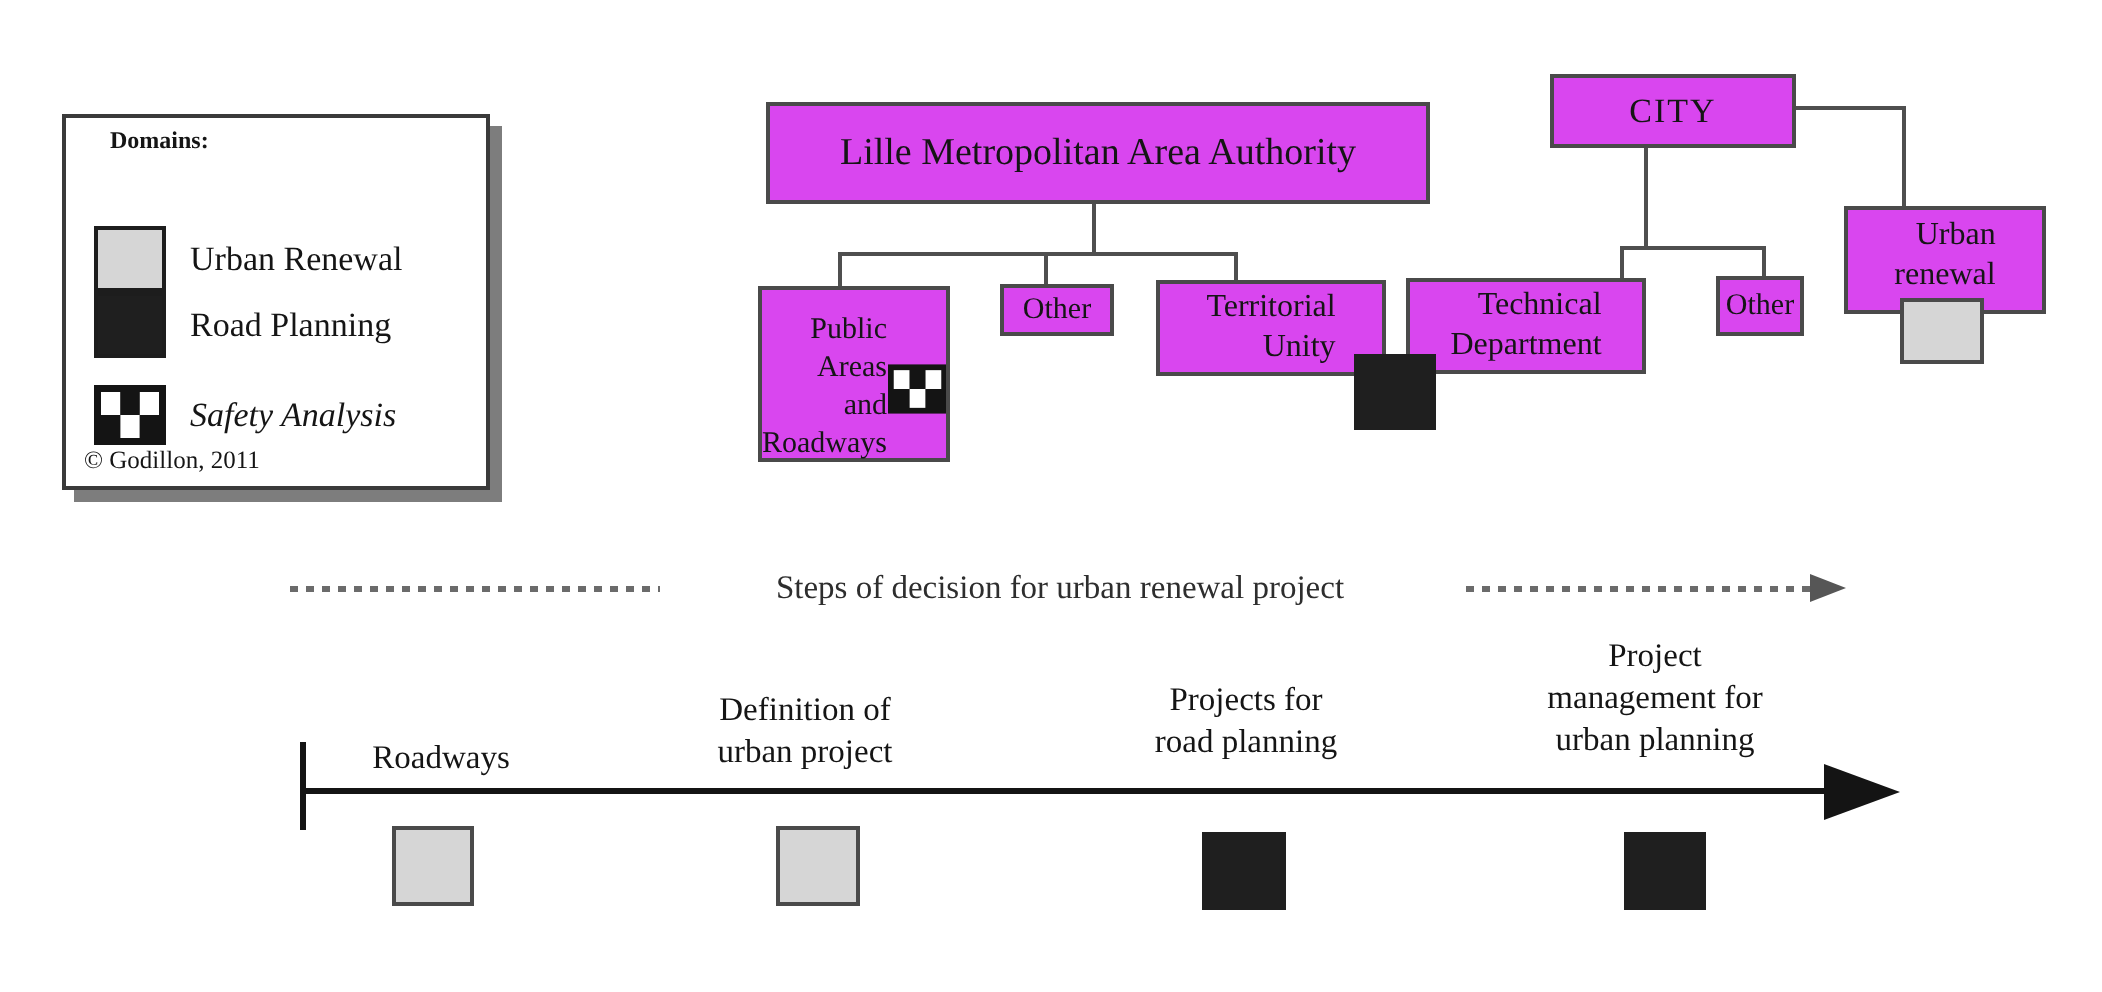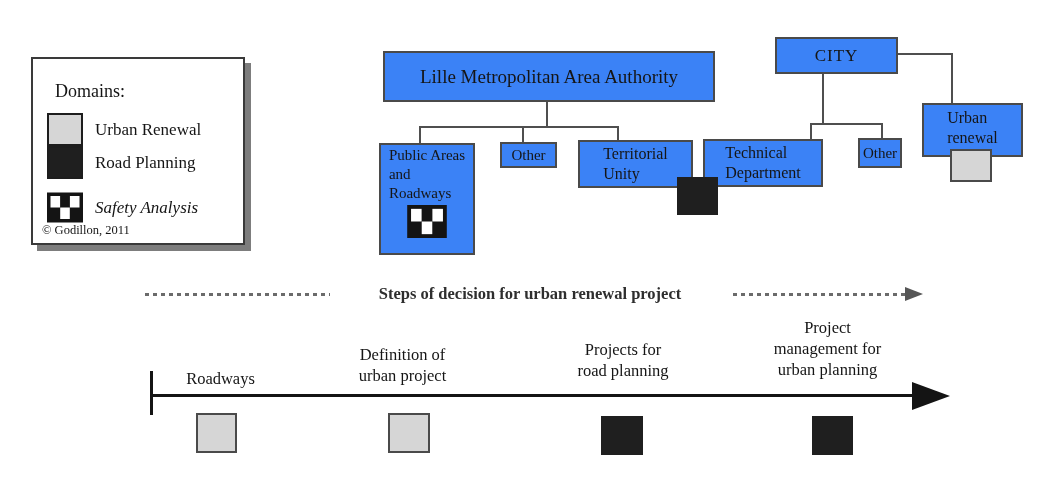--- a/index.html
+++ b/index.html
@@ -1,41 +1,41 @@
 <!DOCTYPE html>
 <html><head>
 <meta charset="utf-8">
 <style>
   html,body{margin:0;padding:0;background:#fff;}
   #stage{
     position:relative;width:1051px;height:496px;background:#ffffff;
     font-family:"Liberation Serif","DejaVu Serif",serif;color:#151515;overflow:hidden;
   }
   .box{
-    position:absolute;background:#3b82f6;border:2px solid #4a4a4a;box-sizing:border-box;
-    display:flex;align-items:center;justify-content:center;text-align:left;z-index:2;
+    position:absolute;background:#d946ef;border:2px solid #4a4a4a;box-sizing:border-box;
+    display:flex;align-items:center;justify-content:center;text-align:right;z-index:2;
   }
   .pre{white-space:pre-line;}
   .line{position:absolute;background:#4f4f4f;z-index:1;}
   .sq{position:absolute;box-sizing:border-box;border:2px solid #4a4a4a;z-index:3;}
   .fill-gray{background:#d6d6d6;}
   .fill-black{background:#1f1f1f;border-color:#1f1f1f;}
   
   #legend{
     position:absolute;left:31px;top:57px;width:214px;height:188px;background:#fff;
     border:2px solid #3a3a3a;box-shadow:6px 6px 0 #7d7d7d;box-sizing:border-box;z-index:4;
   }
-  #legend .title{position:absolute;left:22px;top:22px;font-size:18px;}
+  #legend .title{position:absolute;left:22px;top:4px;font-size:12px;font-weight:bold;}
   .legend-row{position:absolute;left:14px;display:flex;align-items:center;}
   .legend-swatch{width:36px;height:33px;box-sizing:border-box;border:2px solid #1d1d1d;flex:0 0 auto;}
   .legend-label{margin-left:12px;font-size:17px;}
   #legend .copyright{position:absolute;left:9px;bottom:5px;font-size:12.5px;}
   
   .dashes{position:absolute;height:3px;background:repeating-linear-gradient(90deg,#6b6b6b 0 4px,transparent 4px 8px);z-index:1;}
-  .axis-label{position:absolute;left:335px;top:284px;width:390px;text-align:center;font-size:16.5px;color:#2e2e2e;font-weight:bold;}
+  .axis-label{position:absolute;left:335px;top:284px;width:390px;text-align:center;font-size:16.5px;color:#2e2e2e;}
   .dash-arrowhead{position:absolute;left:905px;top:287px;width:0;height:0;
     border-left:18px solid #565656;border-top:7px solid transparent;border-bottom:7px solid transparent;}
   
   .tl-tick{position:absolute;left:150px;top:371px;width:3px;height:44px;background:#141414;}
   .tl-line{position:absolute;left:150px;top:394px;width:766px;height:3px;background:#141414;}
   .tl-arrowhead{position:absolute;left:912px;top:382px;width:0;height:0;
     border-left:38px solid #141414;border-top:14px solid transparent;border-bottom:14px solid transparent;}
   .step-label{position:absolute;text-align:center;font-size:16.5px;line-height:21px;white-space:pre-line;}
   .checker{display:block;}
 </style>
@@ -75,21 +75,21 @@
   </div>
 
   <div class="box" style="left:383px;top:51px;width:332px;height:51px;font-size:19px;">Lille Metropolitan Area Authority</div>
 
   <div class="line" style="left:546px;top:100px;width:2px;height:26px;"></div>
   <div class="line" style="left:419px;top:126px;width:200px;height:2px;"></div>
   <div class="line" style="left:419px;top:126px;width:2px;height:18px;"></div>
   <div class="line" style="left:522px;top:126px;width:2px;height:17px;"></div>
   <div class="line" style="left:617px;top:126px;width:2px;height:15px;"></div>
 
-  <div class="box" style="left:379px;top:143px;width:96px;height:112px;font-size:15px;line-height:19px;flex-direction:column;justify-content:flex-start;padding-top:1px;">
+  <div class="box" style="left:379px;top:143px;width:96px;height:88px;font-size:15px;line-height:19px;flex-direction:row;justify-content:flex-start;padding-top:13px;">
     <div class="pre">Public Areas
 and
 Roadways</div>
     <svg class="checker" style="margin-top:2px;" width="40" height="33" viewBox="0 0 36 30">
         <use href="#checker-glyph"></use>
       </svg>
   </div>
 
   <div class="box" style="left:500px;top:142px;width:57px;height:26px;font-size:15px;">Other</div>
 

